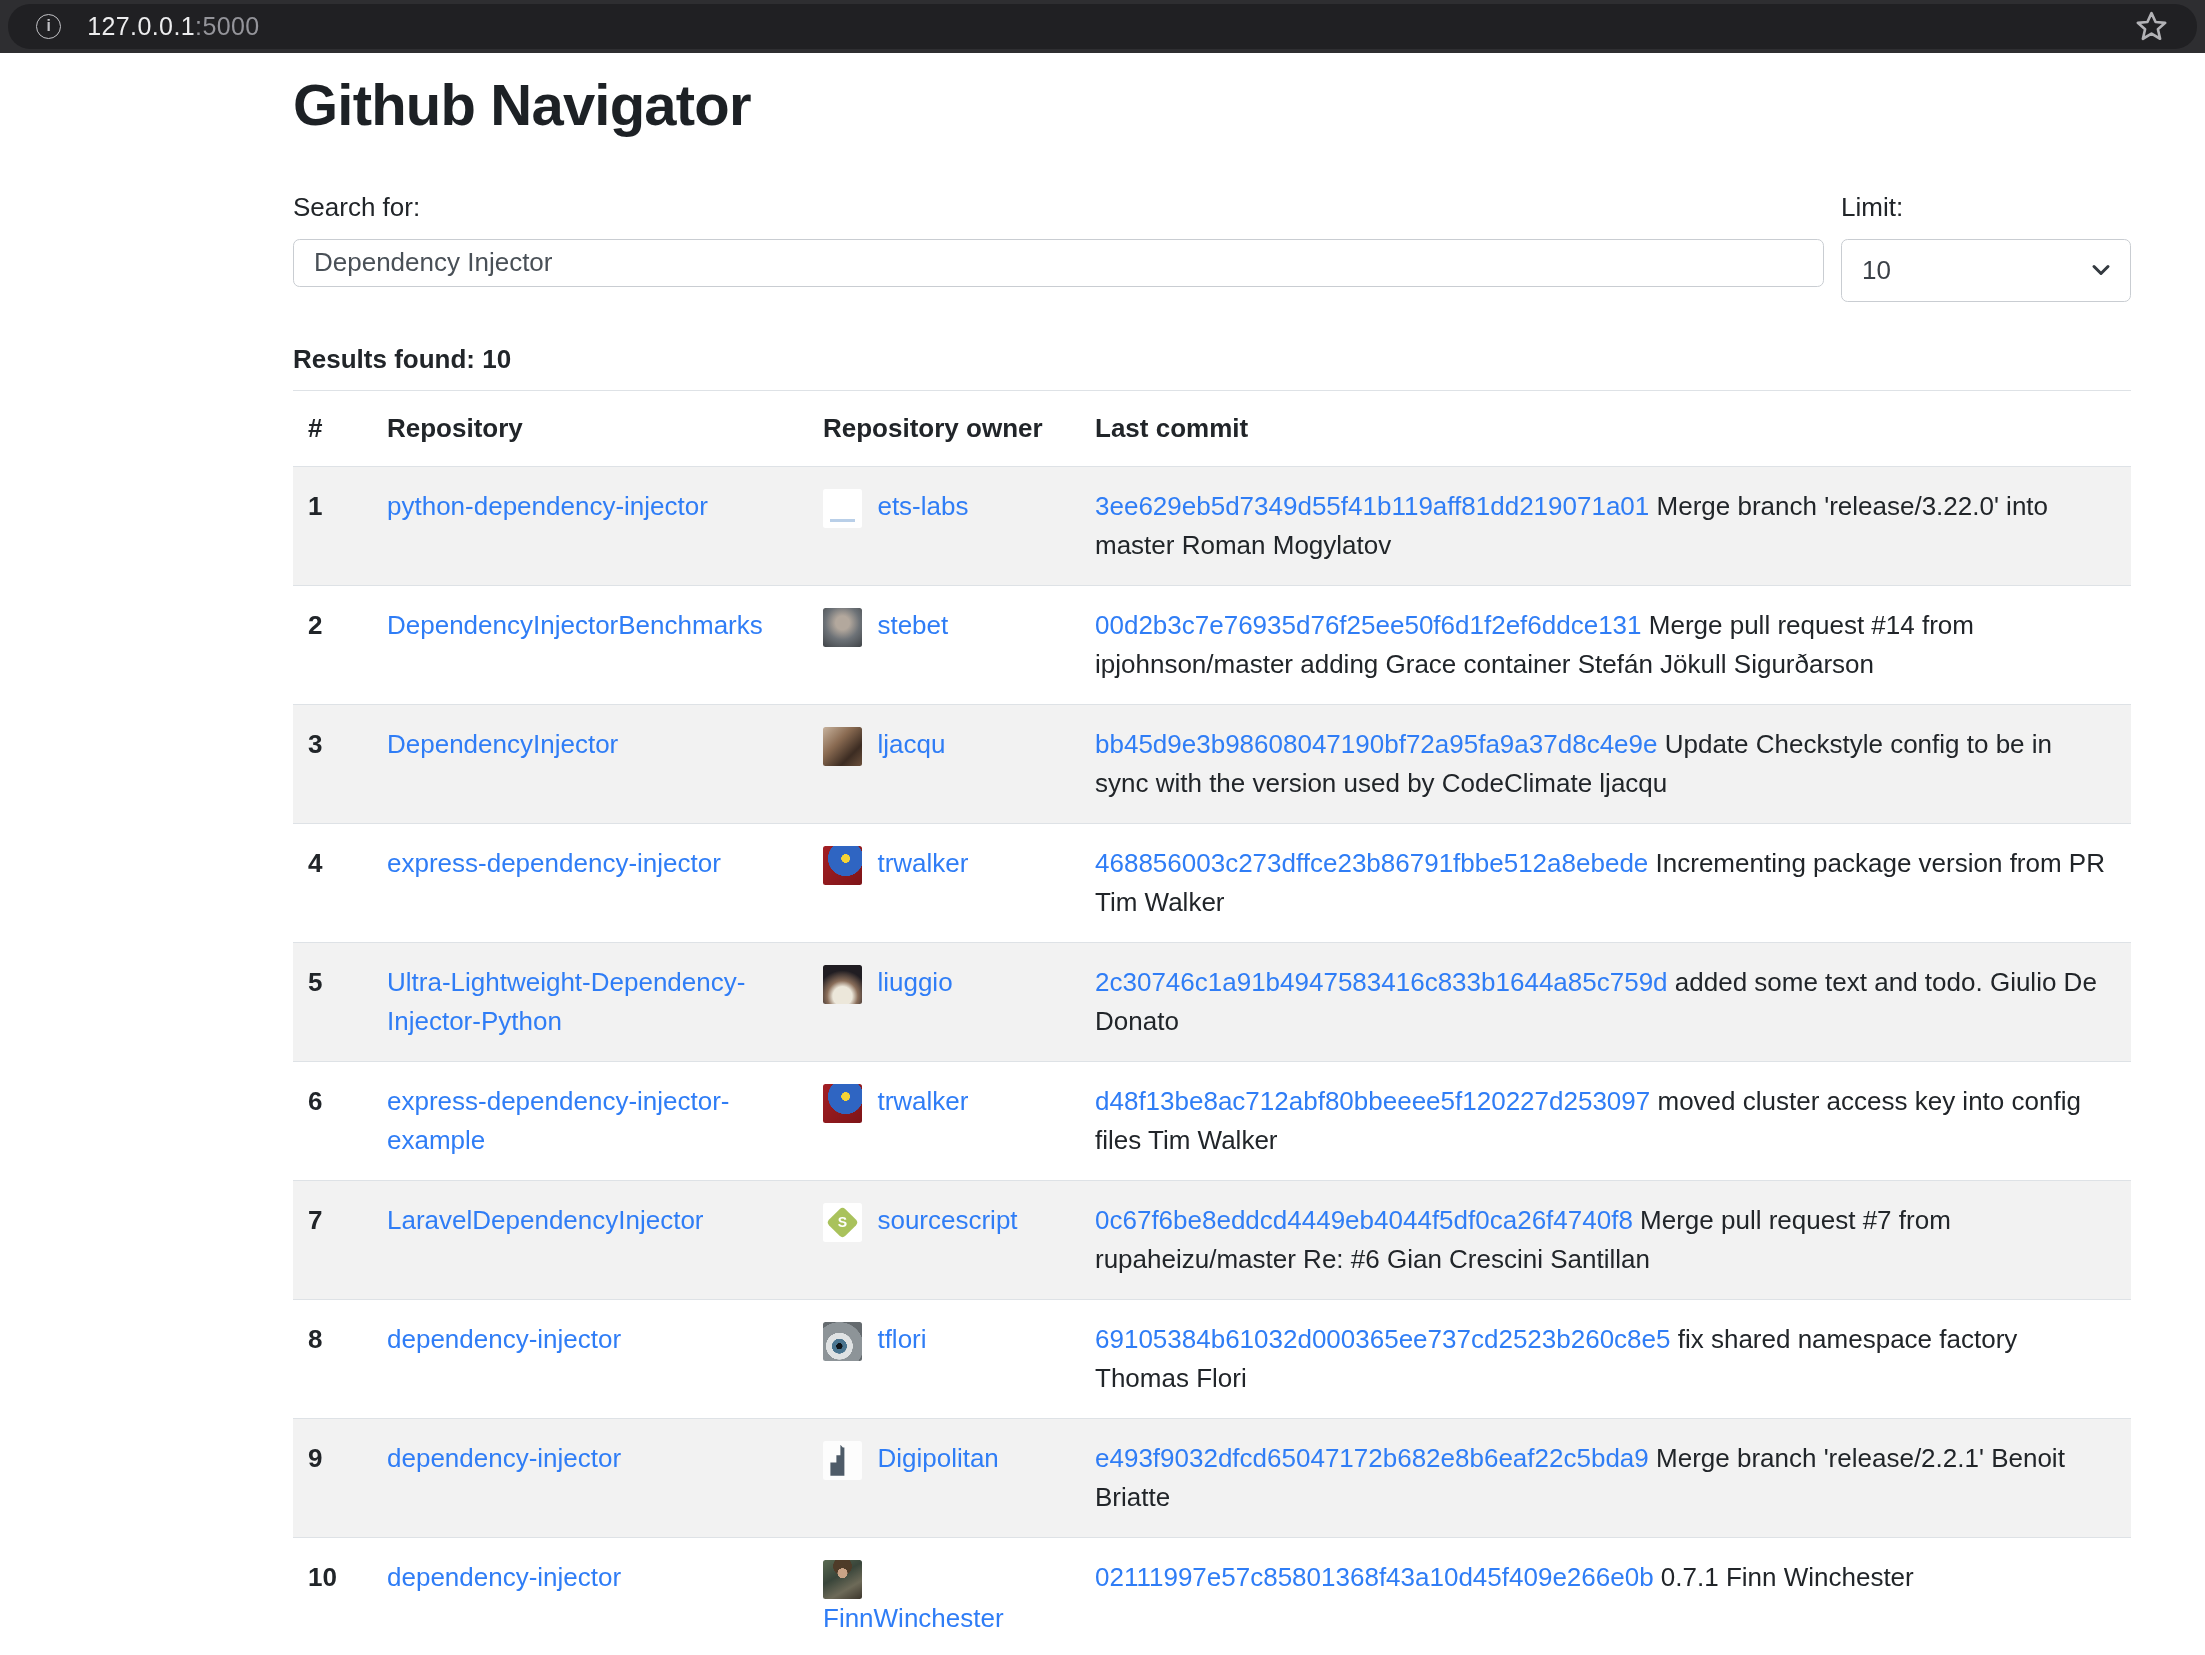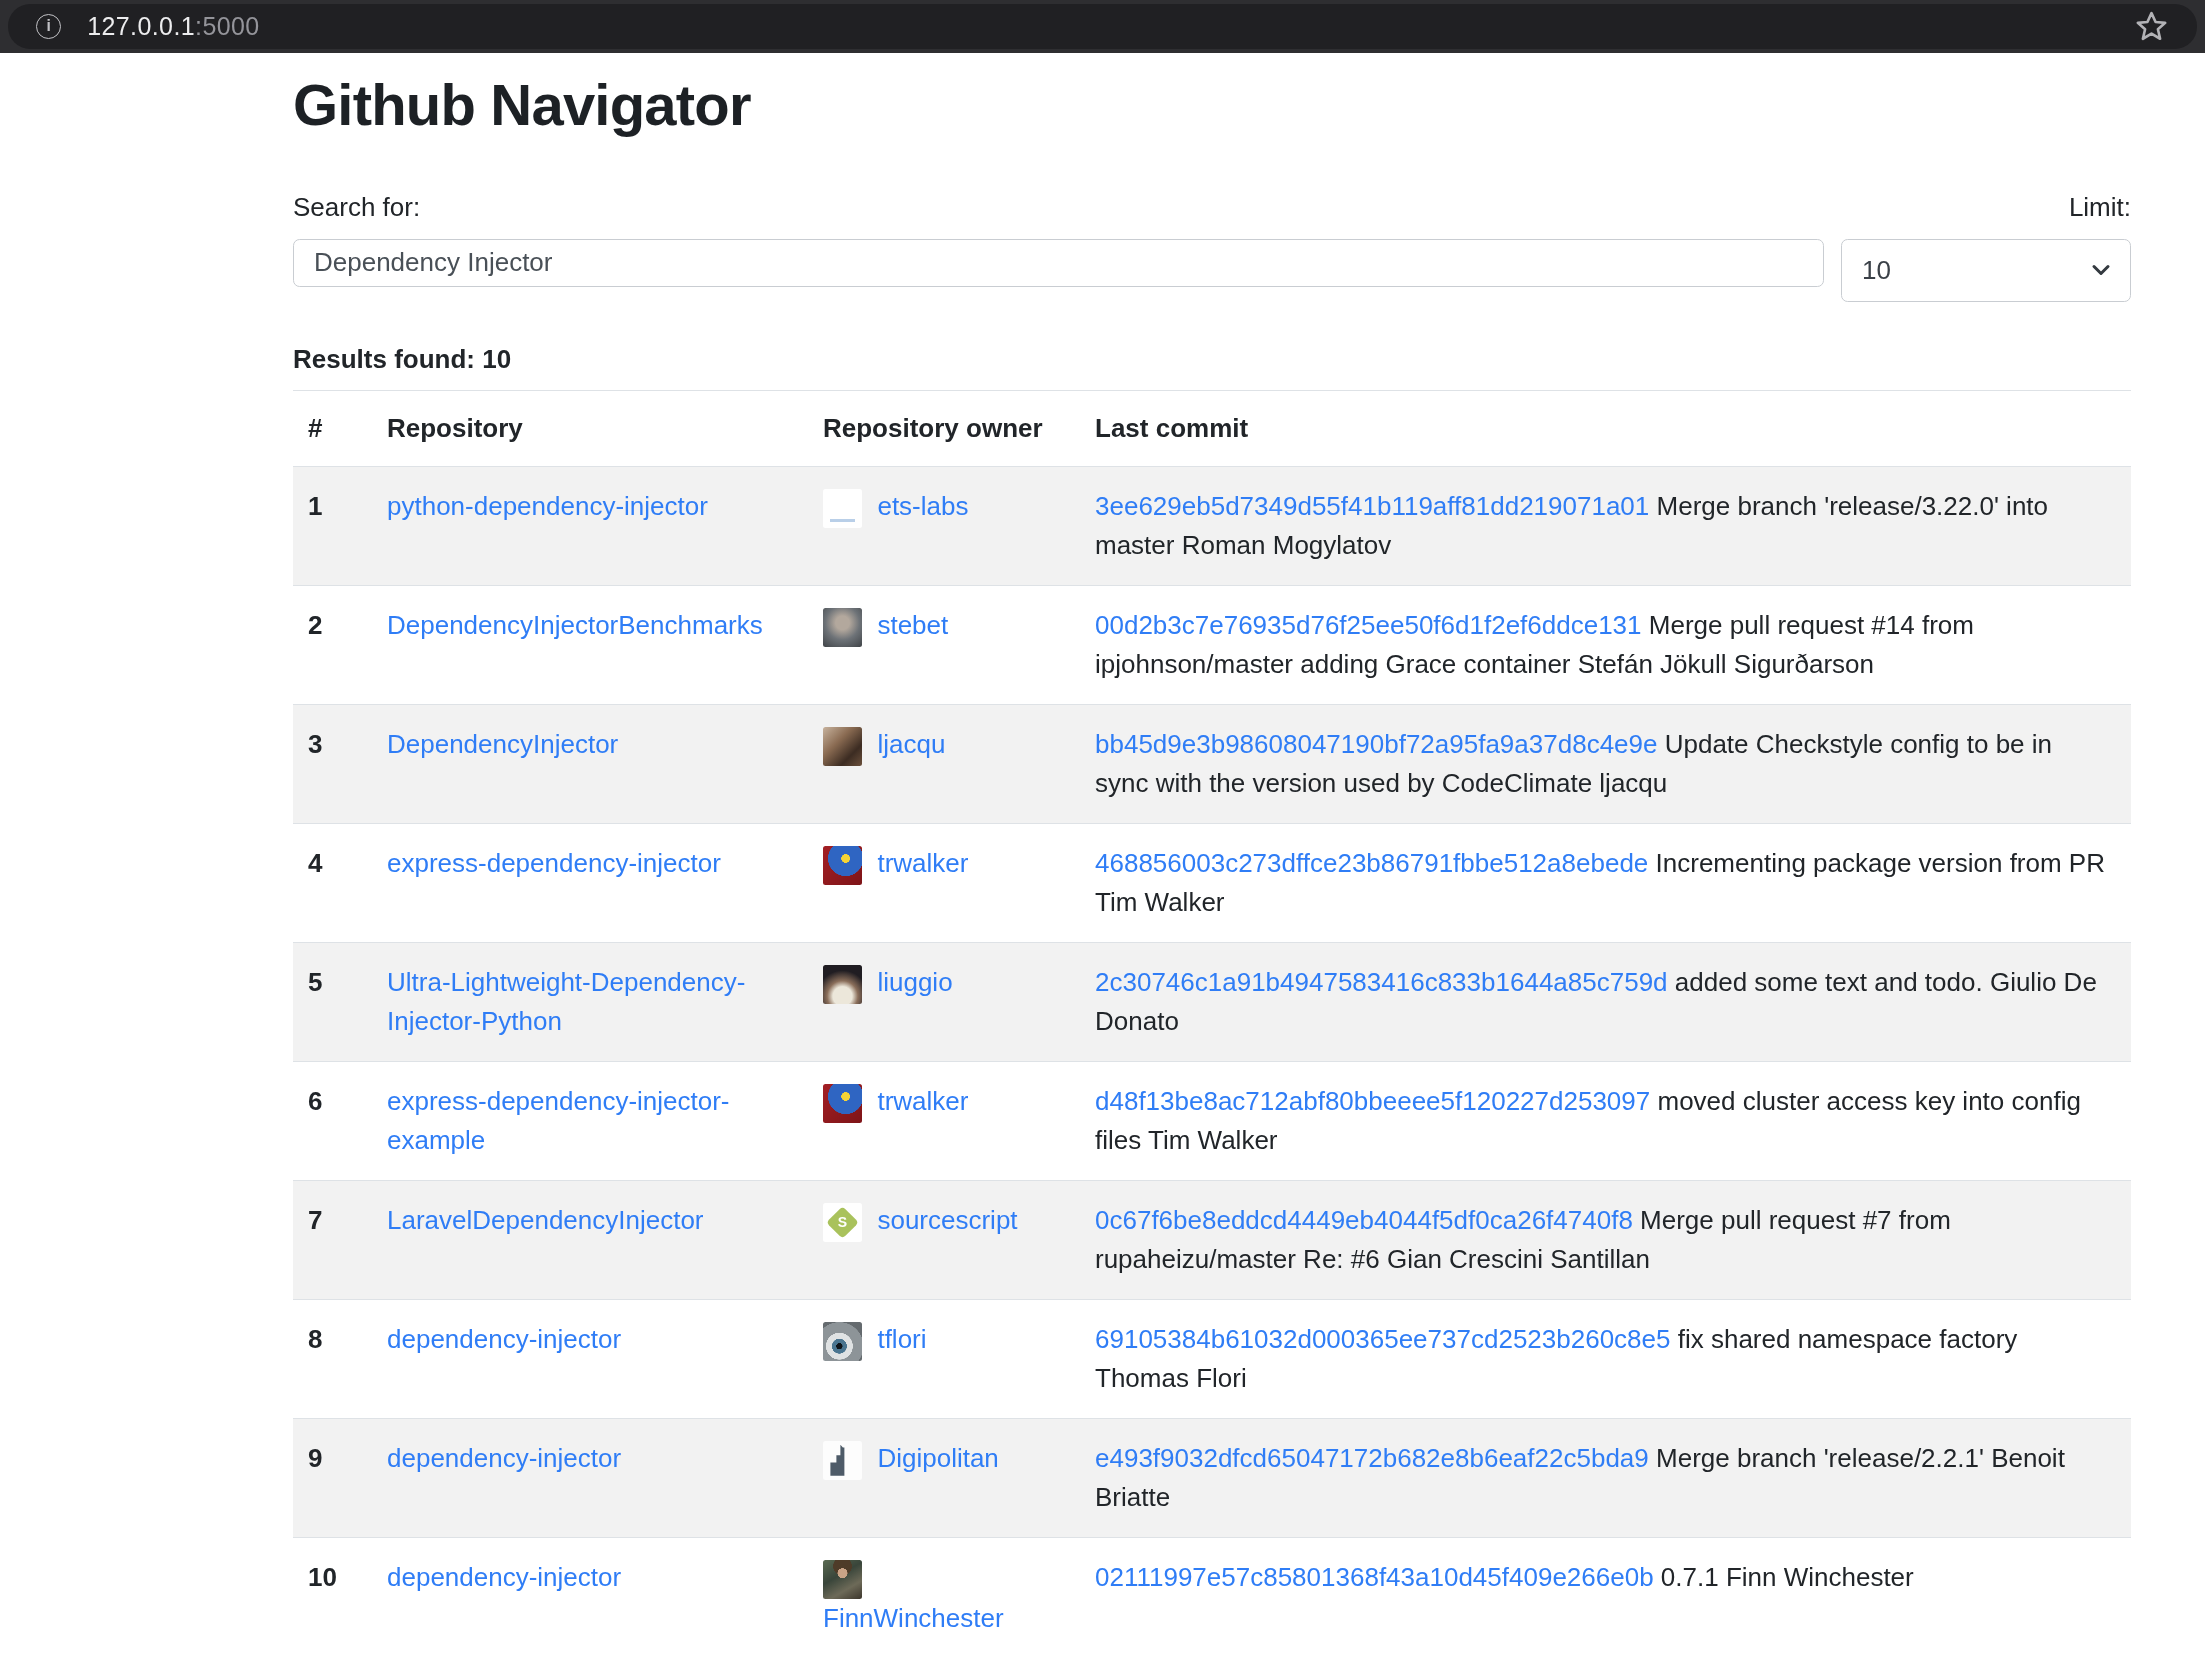--- a/index.html
+++ b/index.html
@@ -17,21 +17,21 @@
   .url-port { color:#94949a; }
   .star-wrap { margin-left:auto; display:flex; align-items:center; }
 
   
   .page { background:#fff; padding:16.5px 74px 0 293px; }
   h1.page-title { font-size:58px; line-height:1.2; font-weight:600; letter-spacing:-0.8px;
     color:#1d2125; margin:0 0 49px; }
 
   .form-row { display:flex; align-items:flex-start; }
   .search-group { flex:1 1 auto; }
-  .limit-group { flex:0 0 290px; margin-left:17px;text-align:right; }
+  .limit-group { flex:0 0 290px; margin-left:17px; }
   .field-label { display:block; font-size:26px; line-height:39px; margin-bottom:11.5px; color:#212529; }
   .text-input { display:block; width:100%; height:48px; border:1.6px solid #c9cdd2; border-radius:6.6px;
     padding:0 20px; font-size:26px; color:#495057; background:#fff;
     font-family:"Liberation Sans","DejaVu Sans",sans-serif; outline:none; }
   .select-box { position:relative; height:63px; border:1.6px solid #c9cdd2; border-radius:6.6px;
     background:#fff; display:flex; align-items:center; padding:0 53px 0 20px; cursor:default; }
   .select-value { font-size:26px; color:#3a4047; }
   .select-box .chevron { position:absolute; right:15px; top:50%; margin-top:-14px; }
 
   .results-summary { margin:38px 0 11.5px; font-size:26px; line-height:39px;font-weight:bold; }

